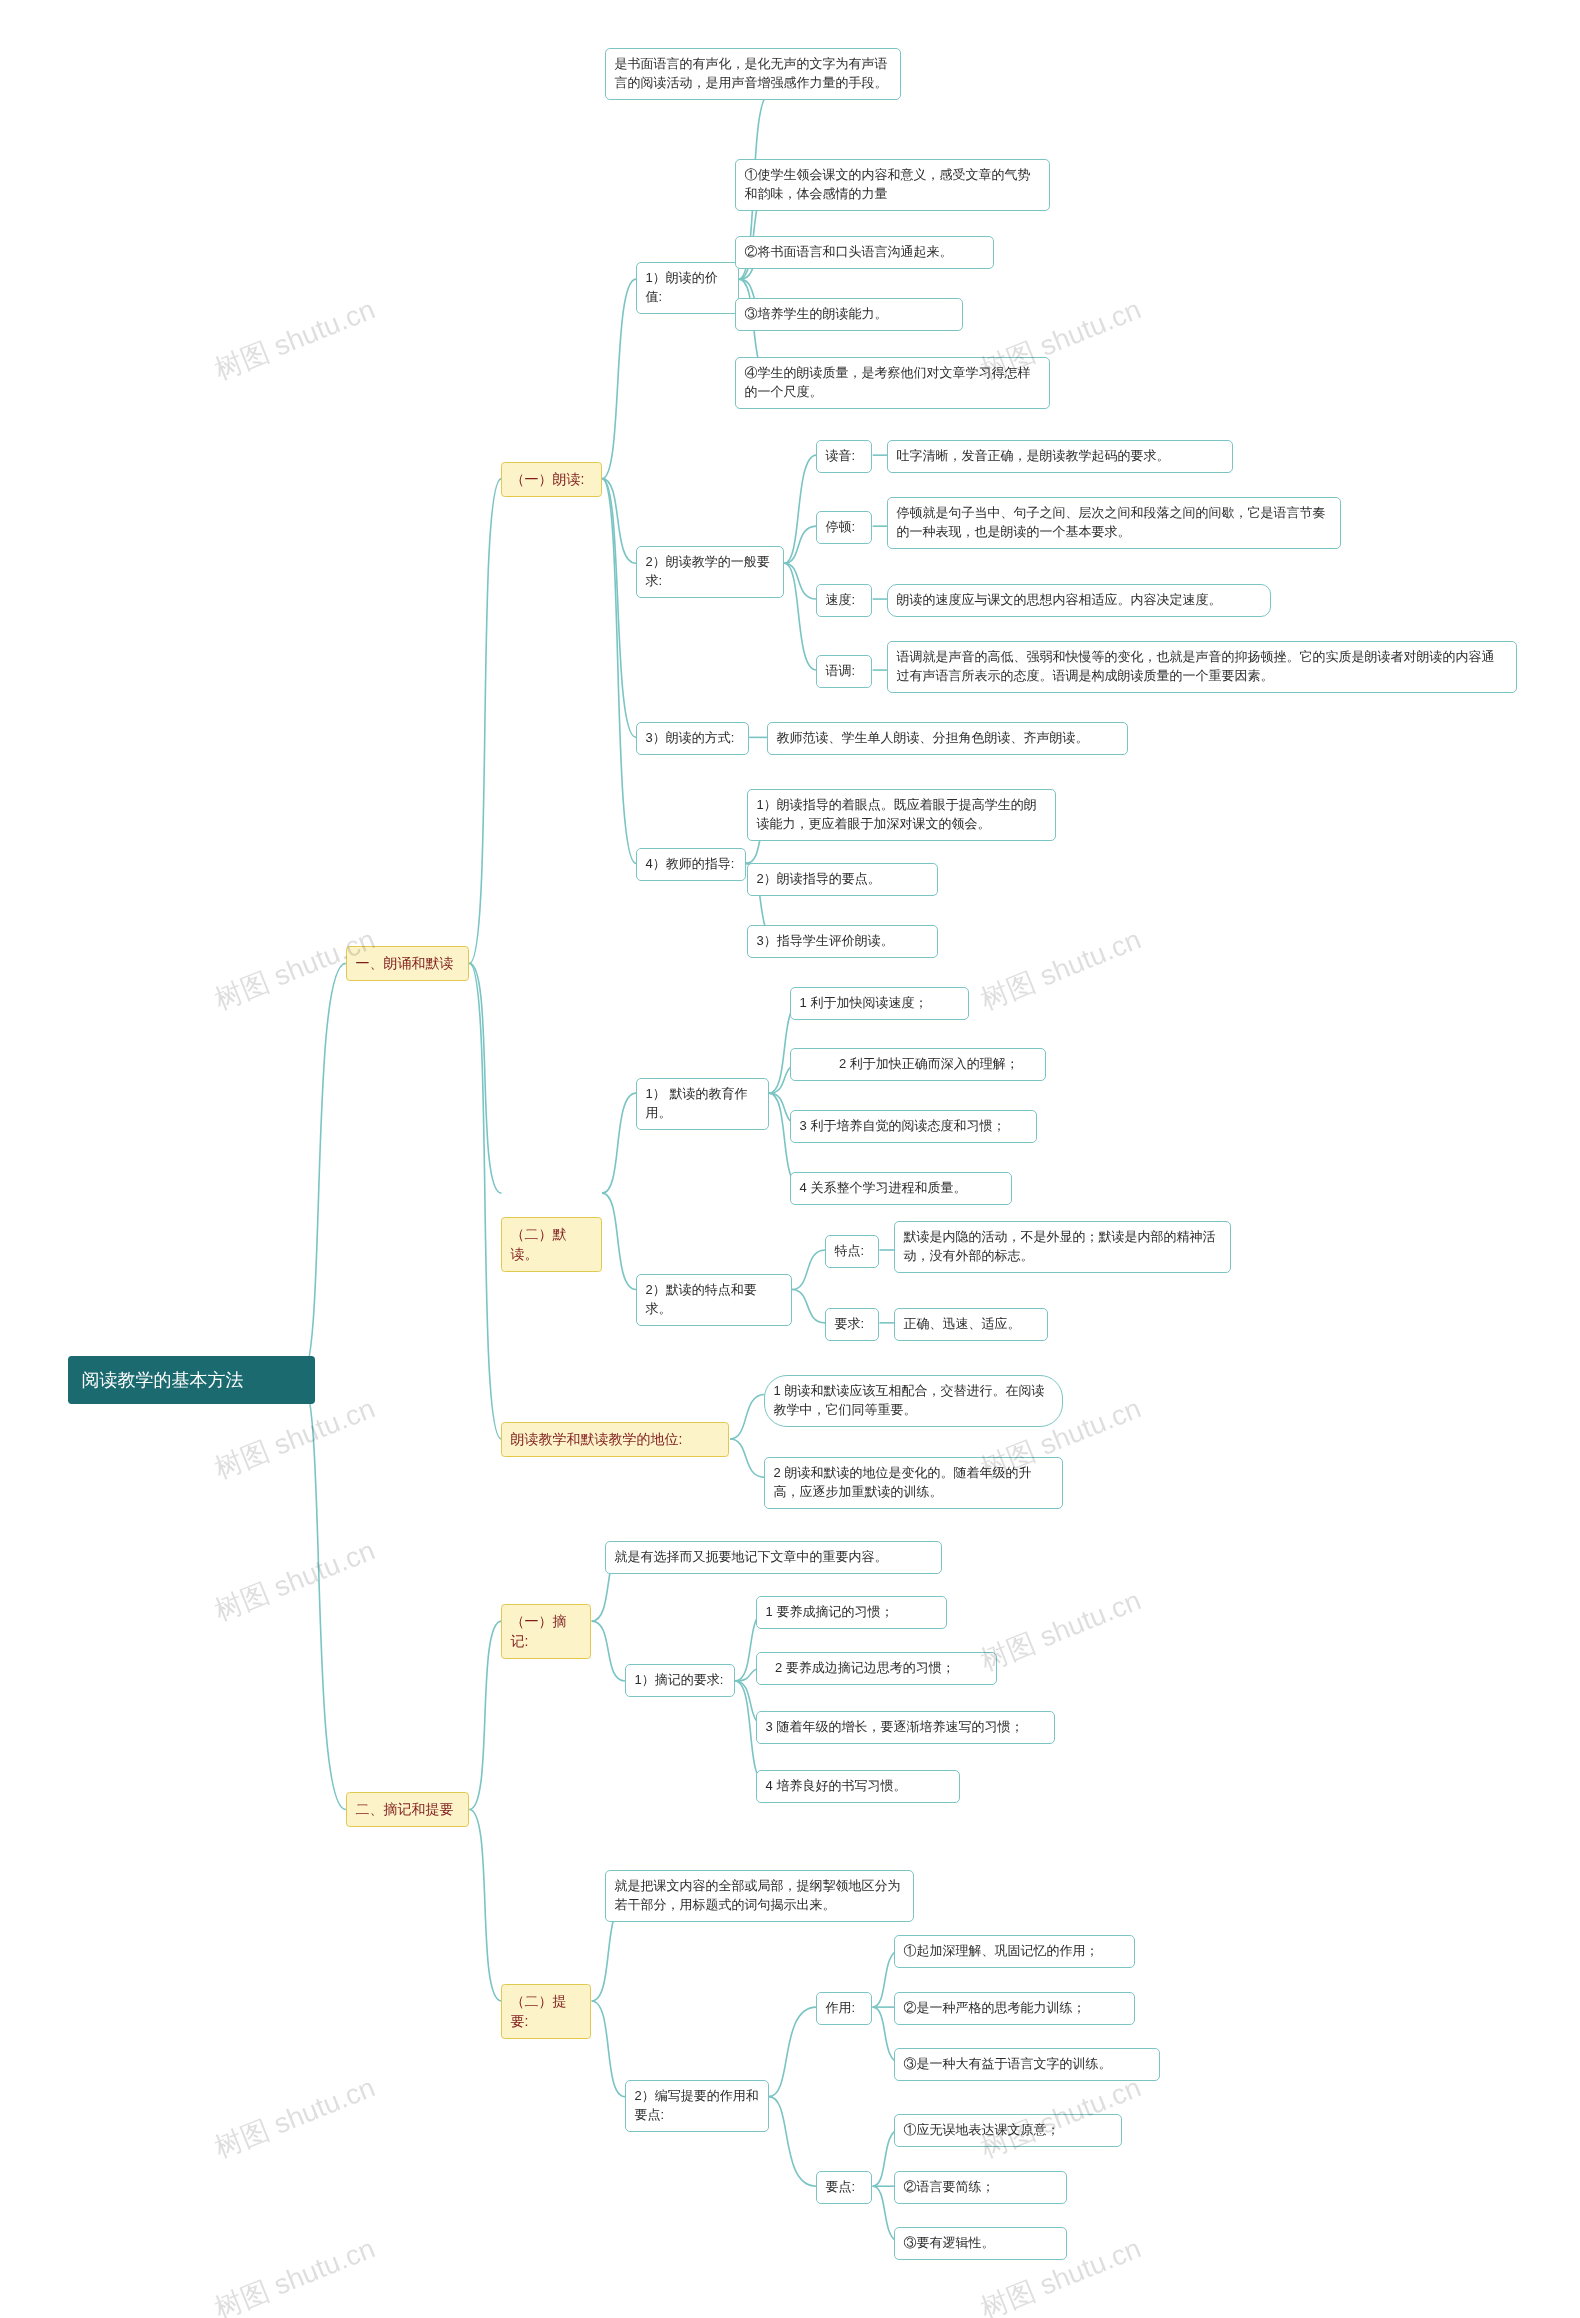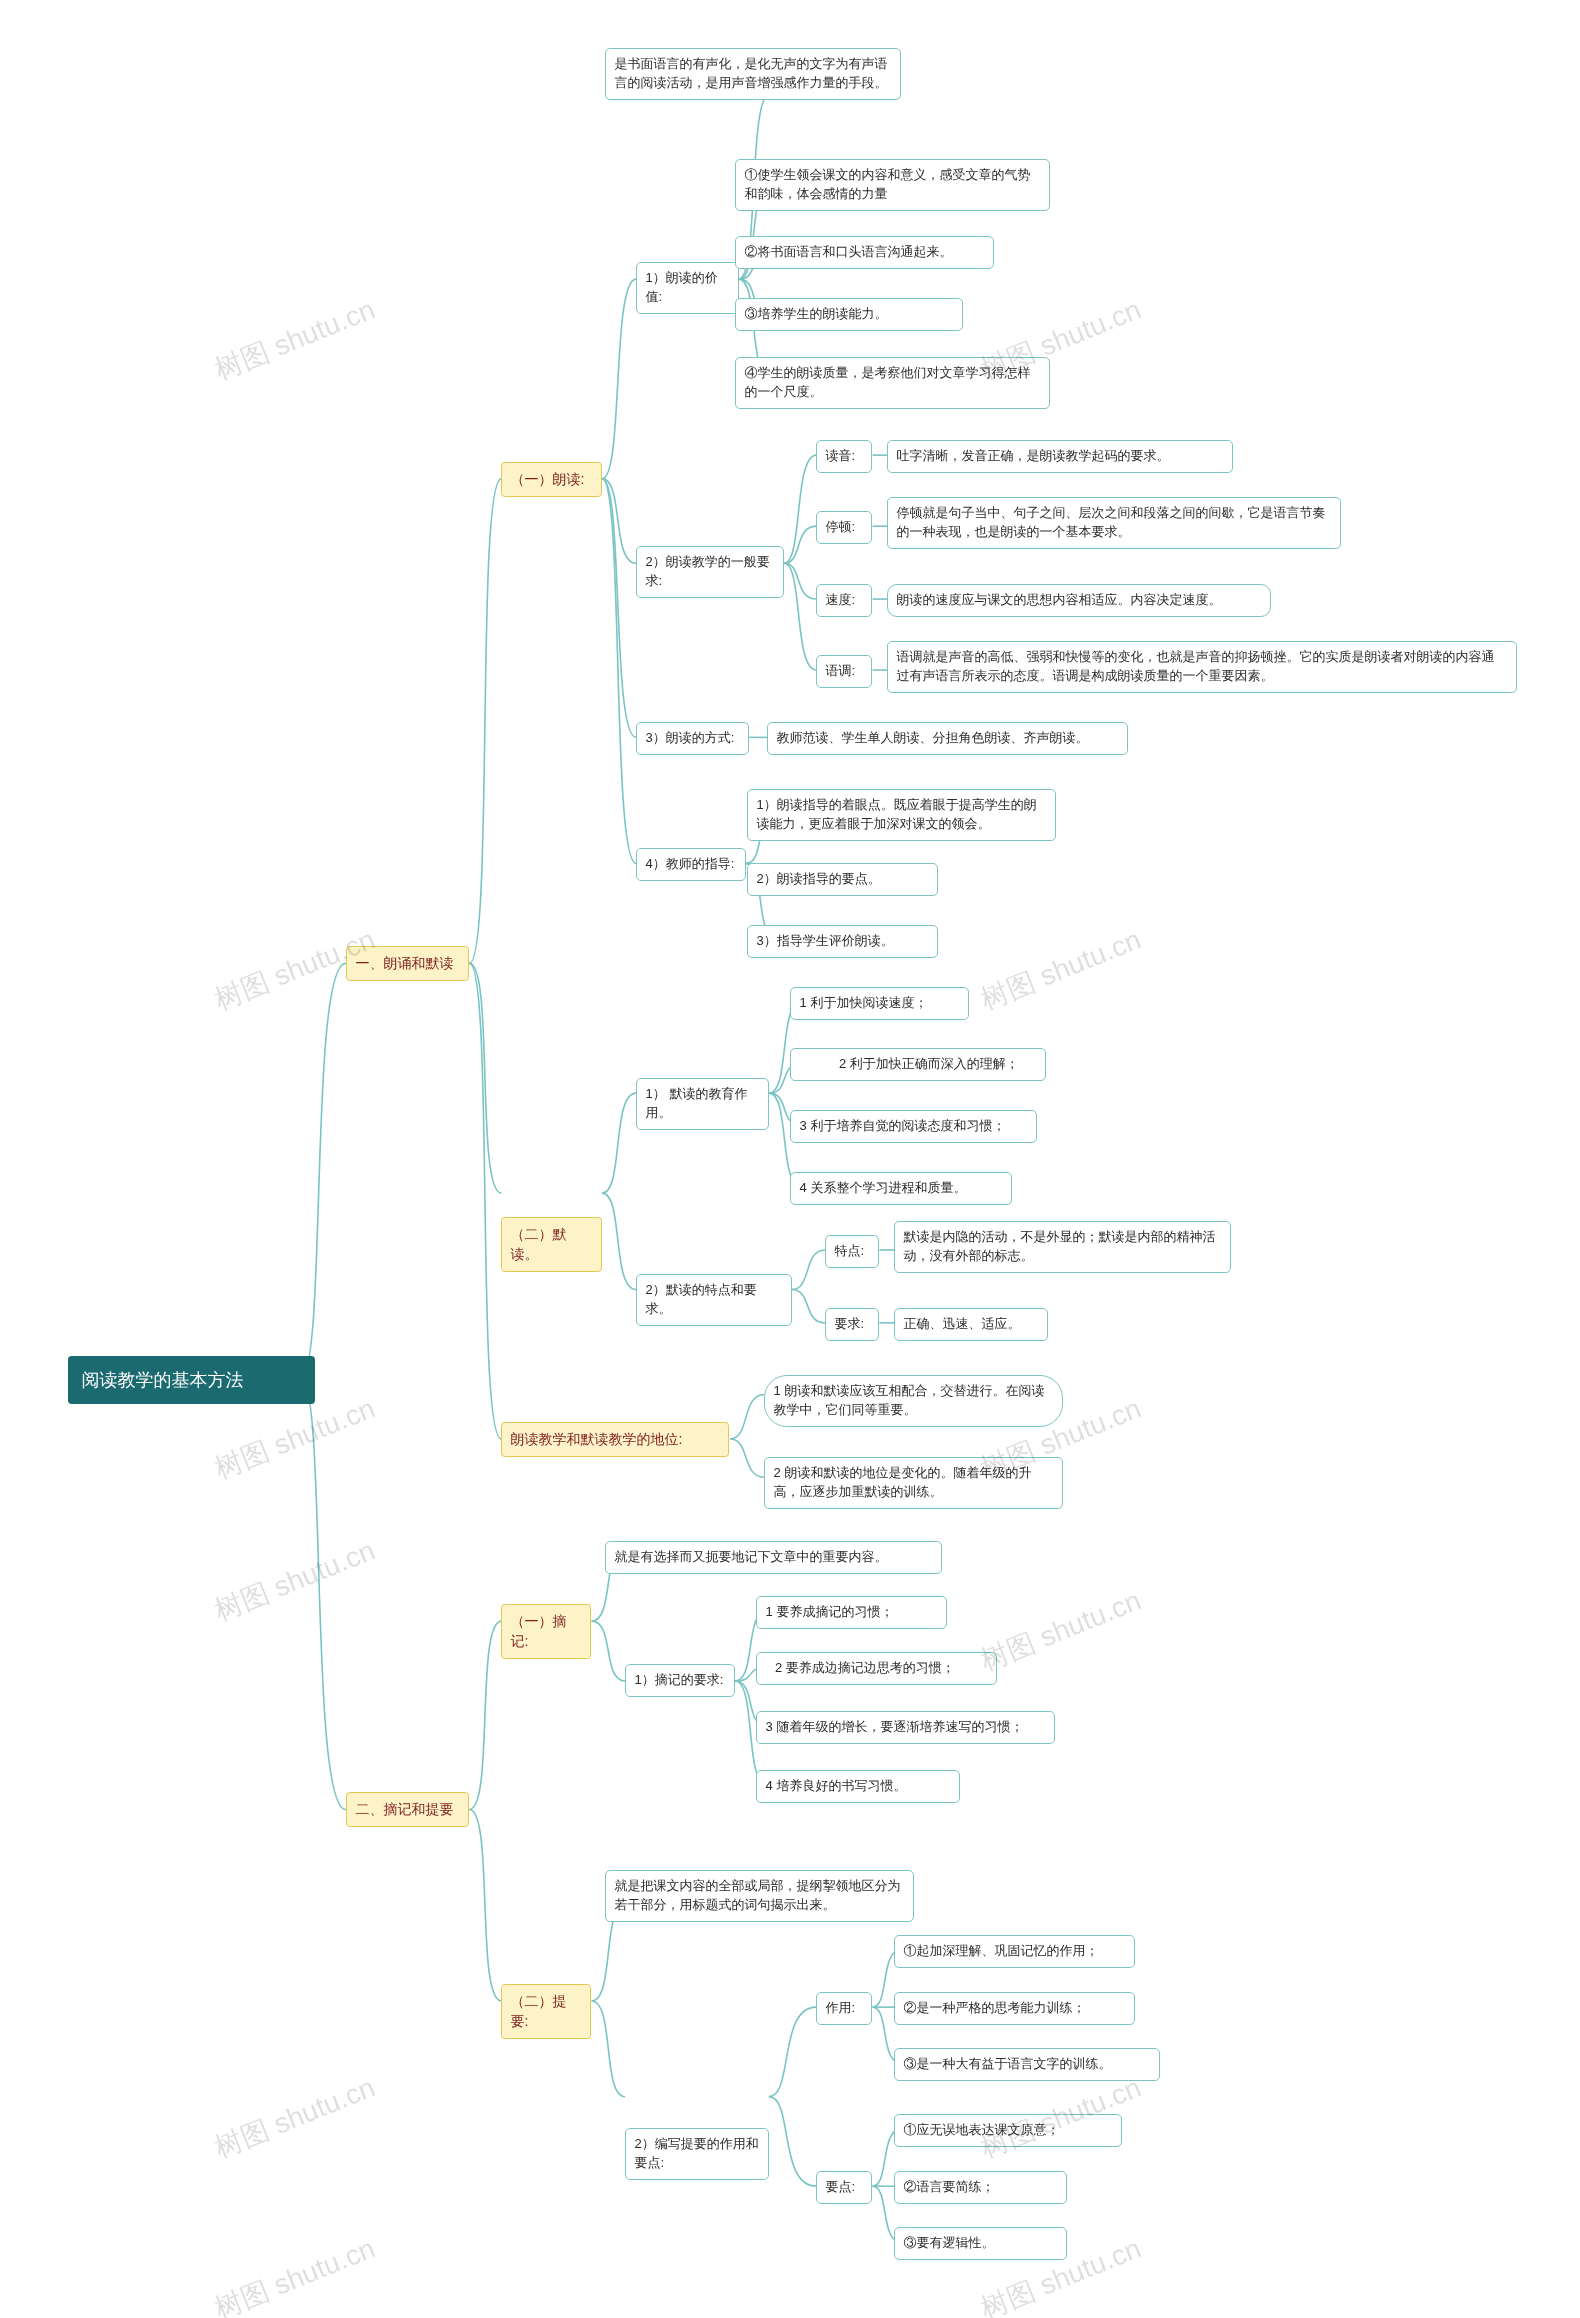--- a/index.html
+++ b/index.html
@@ -201,21 +201,21 @@
 
   <div class="node" style="left:605px; top:1531px; width:337px;margin-top:10px;">就是有选择而又扼要地记下文章中的重要内容。</div>
   <div class="node" style="left:625px; top:1664px; width:110px;">1）摘记的要求:</div>
 
   <div class="node" style="left:756px; top:1596px; width:191px;">1 要养成摘记的习惯；</div>
   <div class="node" style="left:756px; top:1652px; width:241px;padding-left:18px;">2 要养成边摘记边思考的习惯；</div>
   <div class="node" style="left:756px; top:1711px; width:299px;">3 随着年级的增长，要逐渐培养速写的习惯；</div>
   <div class="node" style="left:756px; top:1770px; width:204px;">4 培养良好的书写习惯。</div>
 
   <div class="node" style="left:605px; top:1870px; width:309px;">就是把课文内容的全部或局部，提纲挈领地区分为若干部分，用标题式的词句揭示出来。</div>
-  <div class="node" style="left:625px; top:2080px; width:144px;margin-top:48px;">2）编写提要的作用和要点:</div>
+  <div class="node" style="left:625px; top:2080px; width:144px;">2）编写提要的作用和要点:</div>
 
   <div class="node" style="left:816px; top:1992px; width:56px;">作用:</div>
   <div class="node" style="left:894px; top:1935px; width:241px;">①起加深理解、巩固记忆的作用；</div>
   <div class="node" style="left:894px; top:1992px; width:241px;">②是一种严格的思考能力训练；</div>
   <div class="node" style="left:894px; top:2048px; width:266px;">③是一种大有益于语言文字的训练。</div>
 
   <div class="node" style="left:816px; top:2171px; width:56px;">要点:</div>
   <div class="node" style="left:894px; top:2114px; width:228px;">①应无误地表达课文原意；</div>
   <div class="node" style="left:894px; top:2171px; width:173px;">②语言要简练；</div>
   <div class="node" style="left:894px; top:2227px; width:173px;">③要有逻辑性。</div>

